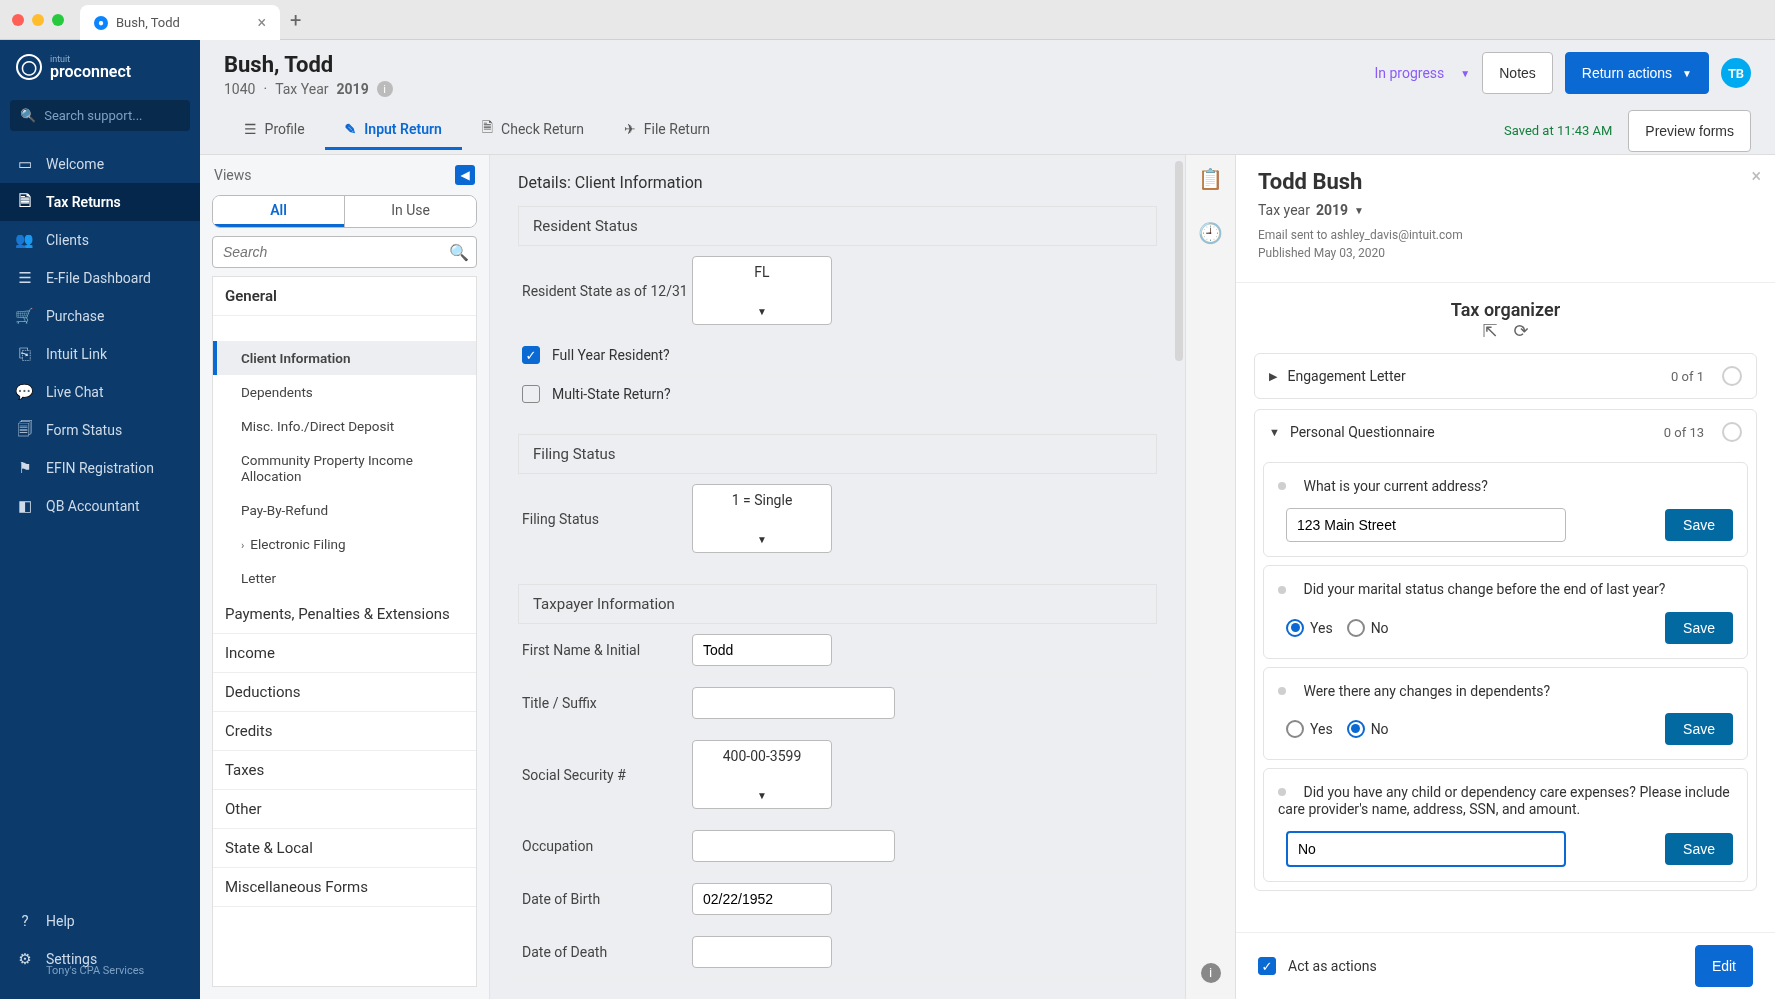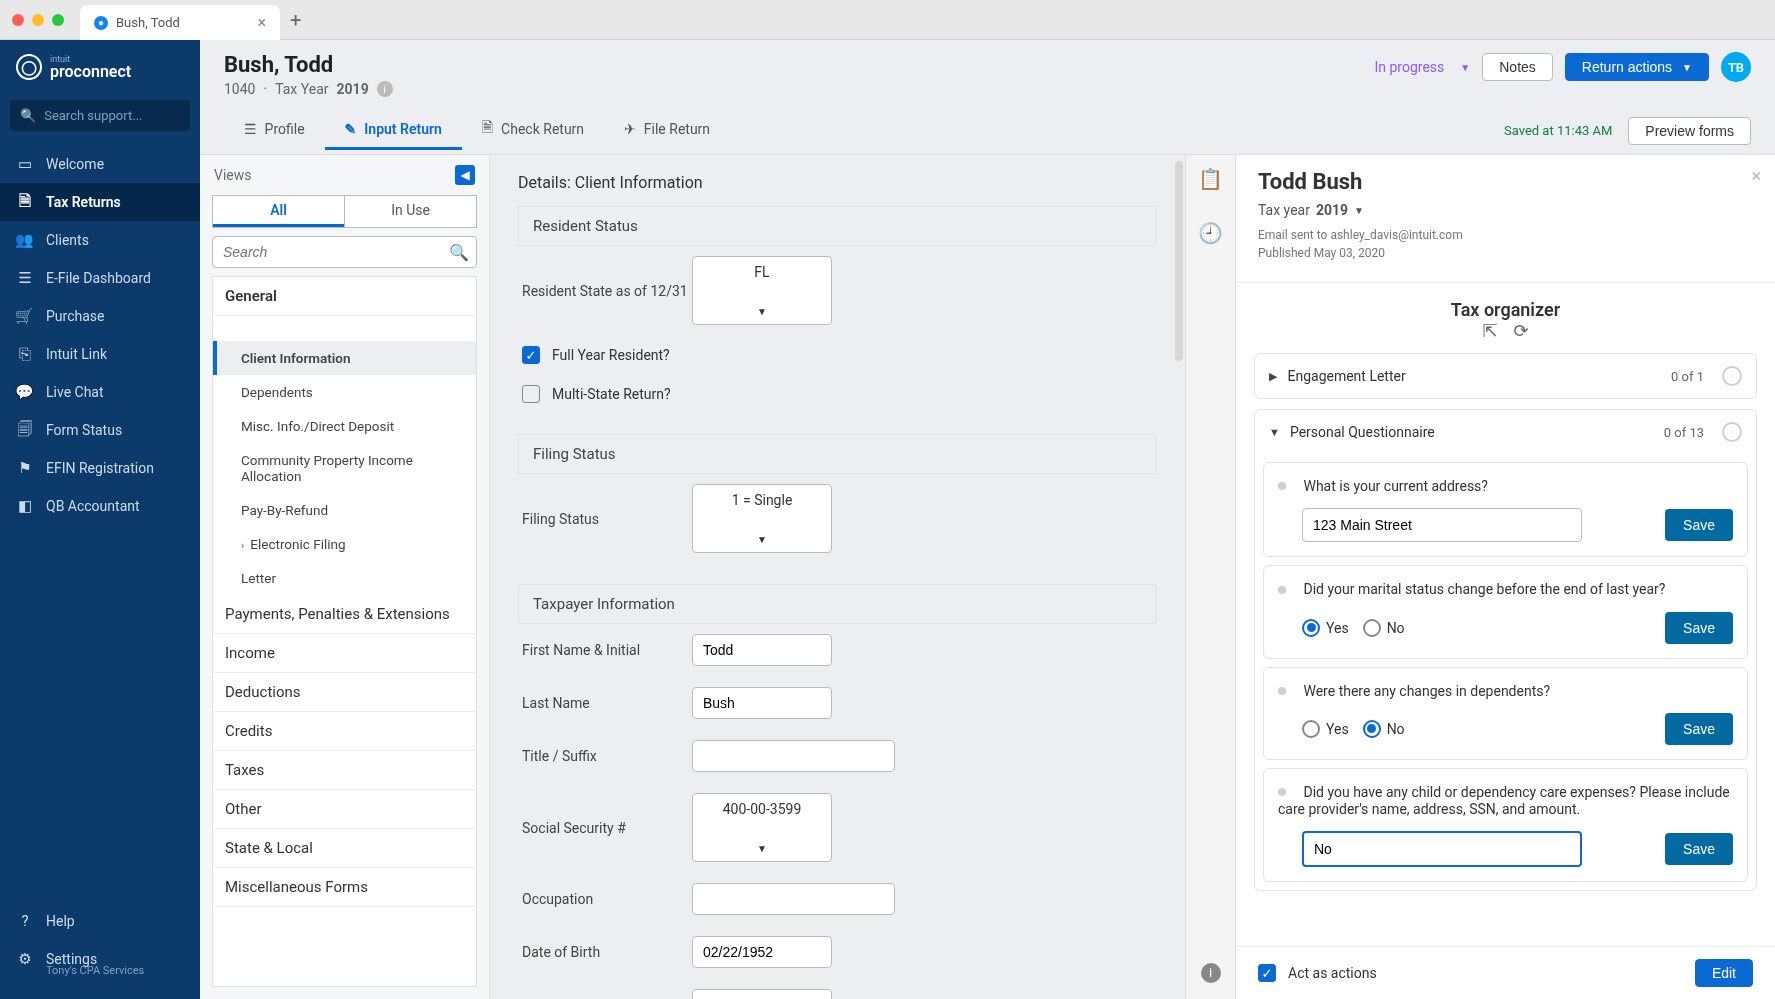--- a/index.html
+++ b/index.html
@@ -26,37 +26,37 @@
 .nav-ico{width:18px;height:18px;display:inline-flex;align-items:center;justify-content:center;font-size:15px;}
 .sidebar-bottom{margin-top:auto;padding-bottom:12px;}
 .sub{font-size:11px;color:#7ea0c2;padding-left:46px;margin-top:-6px;padding-bottom:10px;}
 
 .main { flex:1; display:flex; flex-direction:column; background:#eceef1; min-width:0;}
 .header { padding:12px 24px 0; display:flex; align-items:flex-start;}
 .hleft h1{font-size:22px;font-weight:700;color:#222;}
 .hmeta{color:#666;font-size:14px;margin-top:4px;display:flex;align-items:center;gap:8px;}
 .hmeta .info{width:16px;height:16px;border-radius:50%;background:#bbb;color:#fff;display:inline-flex;align-items:center;justify-content:center;font-size:11px;}
 .hright{margin-left:auto;display:flex;align-items:center;gap:12px;}
-.btn{border:1px solid #bbb;background:#fff;border-radius:4px;padding:5px 16px;font-size:14px;cursor:pointer;color:#333;}
+.btn{border:1px solid #bbb;background:#fff;border-radius:4px;padding:12px 16px;font-size:14px;cursor:pointer;color:#333;}
 .btn.primary{background:#0b69d4;color:#fff;border-color:#0b69d4;display:flex;align-items:center;gap:10px;}
 .dd{color:#8b5cf6;display:flex;align-items:center;gap:16px;font-size:14px;cursor:pointer;}
 .caret{font-size:10px;}
 .avatar{width:30px;height:30px;border-radius:50%;background:#00aaf0;color:#fff;display:flex;align-items:center;justify-content:center;font-weight:600;font-size:13px;}
 .tabsrow{display:flex;align-items:center;padding:0 24px;margin-top:10px;border-bottom:1px solid #ddd;}
 .mtab{padding:10px 20px;display:flex;align-items:center;gap:8px;color:#555;font-size:14px;cursor:pointer;border-bottom:3px solid transparent;}
 .mtab.active{color:#0b69d4;border-bottom-color:#0b69d4;font-weight:600;}
 .mtab .ico{font-size:14px;}
 .tabs-right{margin-left:auto;display:flex;align-items:center;gap:16px;}
 .saved{font-size:13px;color:#15803d;}
 .content{flex:1;display:flex;min-height:0;}
 
 .views{width:290px;background:#f5f6f8;border-right:1px solid #e3e3e3;display:flex;flex-direction:column;}
 .views-hdr{padding:10px 14px;display:flex;align-items:center;justify-content:space-between;color:#6a6a6a;font-size:14px;}
 .chev-btn{width:20px;height:20px;background:#0b69d4;color:#fff;border-radius:3px;display:flex;align-items:center;justify-content:center;font-size:12px;cursor:pointer;}
-.seg{display:flex;margin:0 12px 8px;border:1px solid #bbb;border-radius:0;overflow:hidden;}
+.seg{display:flex;margin:0 12px 8px;border:1px solid #bbb;border-radius:8px;overflow:hidden;}
 .seg div{flex:1;text-align:center;padding:6px 0;font-size:14px;cursor:pointer;background:#fff;color:#555;}
 .seg .active{border-bottom:3px solid #0b69d4;color:#0b69d4;font-weight:600;}
 .seg div+div{border-left:1px solid #bbb;}
 .vsearch{margin:0 12px 8px;position:relative;}
 .vsearch input{width:100%;padding:7px 30px 7px 10px;border:1px solid #bbb;border-radius:4px;font-style:italic;font-size:14px;}
 .vsearch .ico{position:absolute;right:8px;top:7px;color:#333;font-size:16px;}
 .tree{flex:1;overflow-y:auto;margin:0 12px 12px;border:1px solid #e0e0e0;background:#fff;}
 .sec{padding:10px 12px;border-bottom:1px solid #eee;font-size:15px;color:#333;cursor:pointer;}
 .sec.strong{font-weight:600;}
 .subitems{background:#fff;margin-top:25px;}
@@ -91,21 +91,21 @@
 .p-actions .ico{color:#666;font-size:18px;cursor:pointer;}
 .p-body{flex:1;overflow-y:auto;padding:0 18px;}
 .card{border:1px solid #e3e3e3;border-radius:6px;margin-bottom:10px;}
 .card-hdr{display:flex;align-items:center;padding:12px 14px;gap:10px;font-size:14px;color:#333;cursor:pointer;}
 .card-hdr .tog{font-size:11px;color:#444;}
 .card-hdr .count{margin-left:auto;color:#666;font-size:13px;margin-right:8px;}
 .card-hdr .circle{width:20px;height:20px;border:2px solid #cfcfcf;border-radius:50%;}
 .q{border:1px solid #e3e3e3;border-radius:6px;margin:8px;padding:14px;}
 .q .dot{width:8px;height:8px;border-radius:50%;background:#cfcfcf;display:inline-block;margin-right:14px;vertical-align:middle;}
 .q .qt{font-size:14px;color:#333;display:inline;vertical-align:middle;width:calc(100% - 30px);}
-.q .qbody{display:flex;align-items:center;gap:14px;margin-top:14px;margin-left:24px;justify-content:center;}
+.q .qbody{display:flex;align-items:center;gap:14px;margin-top:14px;margin-left:8px;justify-content:center;}
 .q input[type=text]{flex:1;border:1px solid #bbb;border-radius:4px;padding:8px 10px;font-size:14px;max-width:280px;}
 .q .save{background:#0369a1;color:#fff;border:none;border-radius:4px;padding:8px 18px;font-size:14px;cursor:pointer;margin-left:auto;}
 .radio{display:flex;align-items:center;gap:6px;cursor:pointer;}
 .radio .r{width:18px;height:18px;border:2px solid #888;border-radius:50%;display:flex;align-items:center;justify-content:center;}
 .radio.on .r{border-color:#0b69d4;}
 .radio.on .r::after{content:"";width:9px;height:9px;background:#0b69d4;border-radius:50%;}
 .p-foot{padding:12px 22px;border-top:1px solid #eee;display:flex;align-items:center;}
 .p-foot .chk{border-color:#0b69d4;}
 .p-foot .chk.on{}
 .p-foot .edit{margin-left:auto;}
@@ -307,24 +307,20 @@
               <span>1 = Single</span>
               <span class="caret">▼</span>
             </div>
         </div>
         <div class="gap"></div>
 
         <div class="form-section">Taxpayer Information</div>
         <div class="form-row">
           <div class="form-label">First Name &amp; Initial</div>
           <input class="form-input" style="width: 100px;" value="Todd">
-        </div>
-        <div class="form-row">
-          <div class="form-label">Last Name</div>
-          <input class="form-input" style="width: 100px;" value="Bush">
         </div>
         <div class="form-row">
           <div class="form-label">Title / Suffix</div>
           <input class="form-input" style="">
         </div>
         <div class="form-row">
           <div class="form-label">Social Security #</div>
           <div class="form-select">
               <span>400-00-3599</span>
               <span class="caret">▼</span>

